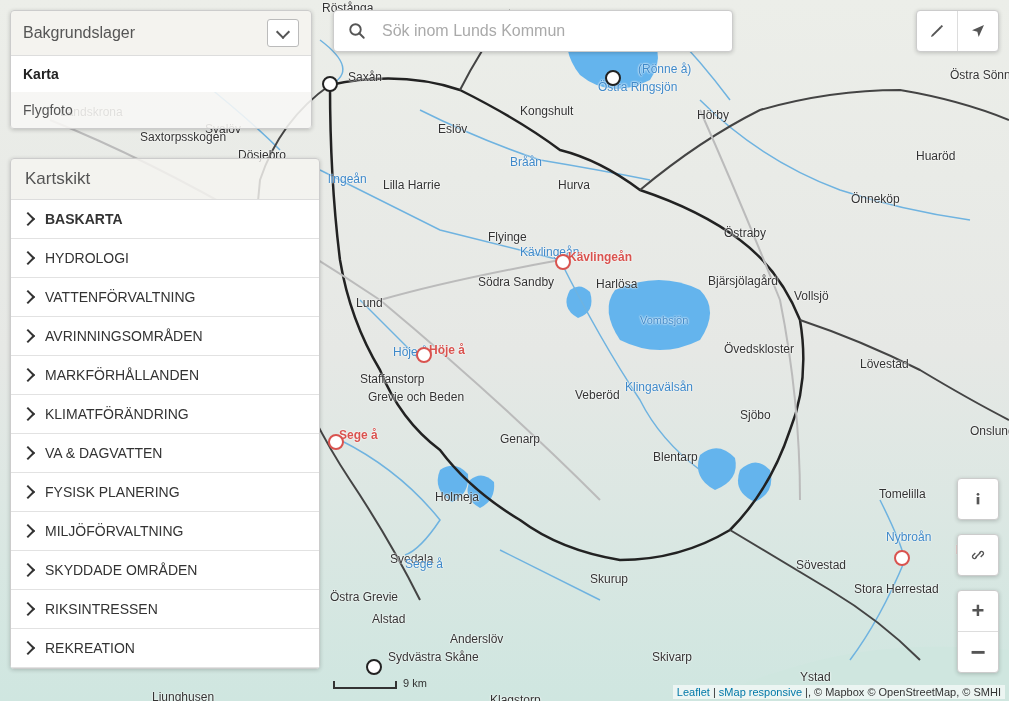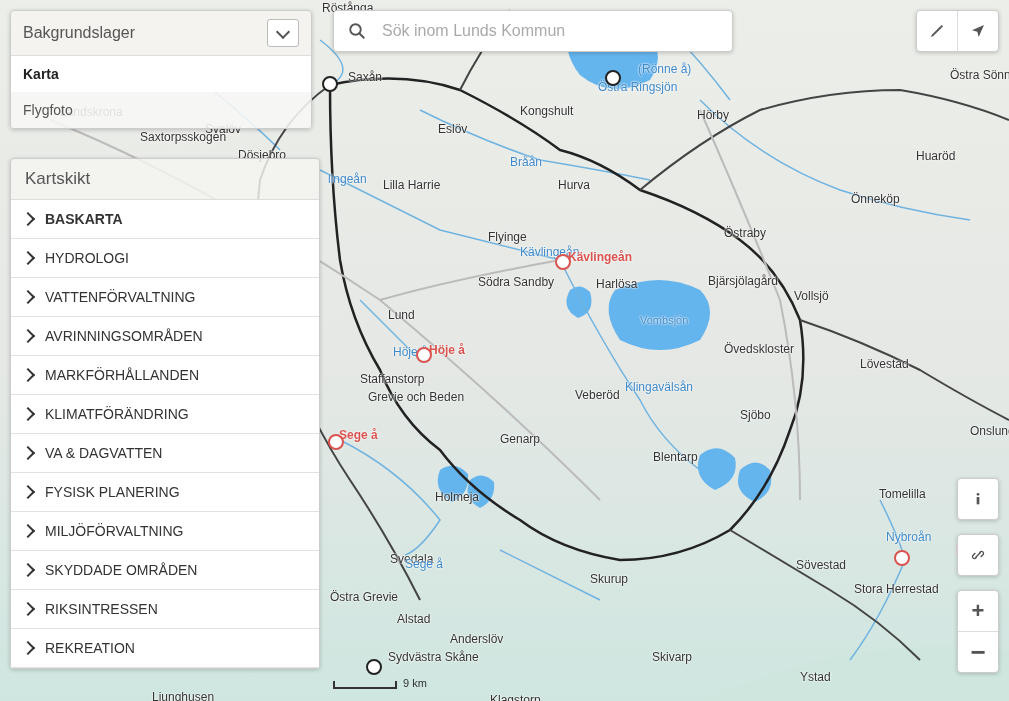--- a/index.html
+++ b/index.html
@@ -262,30 +262,30 @@
         <span class="map-label" style="left: 205px; top: 122px;">Svalöv</span>
         <span class="map-label" style="left: 238px; top: 148px;">Dösjebro</span>
         <span class="map-label" style="left: 348px; top: 70px;">Saxån</span>
         <span class="map-label" style="left: 438px; top: 122px;">Eslöv</span>
         <span class="map-label" style="left: 520px; top: 104px;">Kongshult</span>
         <span class="map-label" style="left: 383px; top: 178px;">Lilla Harrie</span>
         <span class="map-label" style="left: 488px; top: 230px;">Flyinge</span>
         <span class="map-label" style="left: 558px; top: 178px;">Hurva</span>
         <span class="map-label" style="left: 596px; top: 277px;">Harlösa</span>
         <span class="map-label" style="left: 478px; top: 275px;">Södra Sandby</span>
-        <span class="map-label" style="left: 388px; top: 296px; margin-top: 12px;">Lund</span>
+        <span class="map-label" style="left: 356px; top: 296px;">Lund</span>
         <span class="map-label" style="left: 360px; top: 372px;">Staffanstorp</span>
         <span class="map-label" style="left: 368px; top: 390px;">Grevie och Beden</span>
         <span class="map-label" style="left: 500px; top: 432px;">Genarp</span>
         <span class="map-label" style="left: 575px; top: 388px;">Veberöd</span>
         <span class="map-label" style="left: 653px; top: 450px;">Blentarp</span>
         <span class="map-label" style="left: 435px; top: 490px;">Holmeja</span>
         <span class="map-label" style="left: 390px; top: 552px;">Svedala</span>
         <span class="map-label" style="left: 590px; top: 572px;">Skurup</span>
-        <span class="map-label" style="left: 397px; top: 612px;">Alstad</span>
+        <span class="map-label" style="left: 372px; top: 612px;">Alstad</span>
         <span class="map-label" style="left: 450px; top: 632px;">Anderslöv</span>
         <span class="map-label" style="left: 388px; top: 650px;">Sydvästra Skåne</span>
         <span class="map-label" style="left: 490px; top: 693px;">Klagstorp</span>
         <span class="map-label" style="left: 632px; top: 650px; margin-left: 20px;">Skivarp</span>
         <span class="map-label" style="left: 740px; top: 408px;">Sjöbo</span>
         <span class="map-label" style="left: 708px; top: 274px;">Bjärsjölagård</span>
         <span class="map-label" style="left: 794px; top: 289px;">Vollsjö</span>
         <span class="map-label" style="left: 724px; top: 226px;">Östraby</span>
         <span class="map-label" style="left: 851px; top: 192px; text-align: center;">Önneköp</span>
         <span class="map-label" style="left: 724px; top: 342px;">Övedskloster</span>
@@ -438,14 +438,20 @@
   <div class="tool-box vertical" style="top:590px;">
     <div class="tool-btn" style="font-size:22px;font-weight:bold;">+</div>
     <div class="tool-btn" style="font-size:26px;font-weight:bold;">−</div>
   </div>
 
   <div class="scale-bar">
     <div class="scale-line"></div>
     <span>9 km</span>
   </div>
 
+  <div class="attribution">
+    <a href="#">Leaflet</a>
+    <span> | </span>
+    <a href="#">sMap responsive</a>
+    <span> |, © Mapbox © OpenStreetMap, © SMHI</span>
+  </div>
 
 </div>
 
 </body></html>

